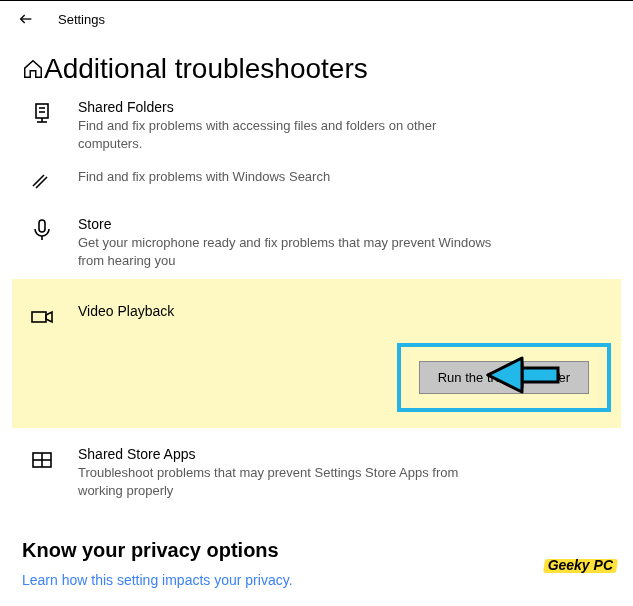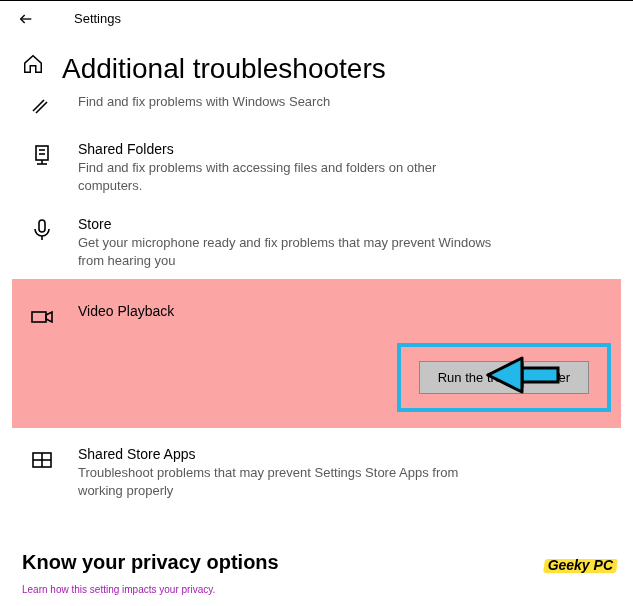--- a/index.html
+++ b/index.html
@@ -9,33 +9,32 @@
     background: #fff;
     color: #000;
     width: 633px;
     height: 606px;
     overflow: hidden;
     position: relative;
     border-top: 1px solid #000;
   }
   .topbar {
     display: flex;
-    align-items: flex-start;
+    align-items: center;
     padding: 10px 18px 6px 18px;
-    gap: 40px;
+    gap: 24px;
   }
   .topbar .back { width: 16px; height: 16px; color:#000; }
   .topbar .title { font-size: 13px; }
   .page {
     padding: 0 22px 24px 22px;
   }
   .heading-row {
     display: flex;
-    align-items: flex-start;
-    gap: 18px;
+    align-items: center;
     margin-top: 20px;
   }
   .home-icon { width: 22px; height: 22px; }
   .page-title {
     font-size: 28px;
     font-weight: 400;
   }
   .list { margin-top: 2px; }
   .item {
     display: flex;
@@ -59,21 +58,21 @@
   }
   .item-desc {
     font-size: 13px;
     color: #5a5a5a;
     margin-top: 2px;
     line-height: 1.35;
   }
   .item.first-partial .icon-col { padding-top:0; }
   .item.first-partial { padding-top: 4px; }
   .selected-block {
-    background: #fca5a5;
+    background: #fef9c3;
     padding: 12px 0 16px 0;
     margin: 0 -10px;
   }
   .selected-block .item { padding-left:10px; padding-right:10px; }
   .run-row {
     display:flex;
     justify-content:flex-end;
     padding-right: 10px;
     padding-left:10px;
   }
@@ -84,29 +83,29 @@
   }
   .run-btn {
     background:#c5c5c5;
     border:1px solid #8a8a8a;
     font-size:13px;
     padding:8px 18px;
     color:#000;
     cursor:pointer;
   }
   .privacy {
-    margin-top: 42px;
+    margin-top: 30px;
   }
   .privacy-title {
     font-size: 20px;
     font-weight: 600;
   }
   .privacy-desc {
-    font-size: 10px;
-    color:#a21caf;
+    font-size: 14px;
+    color:#3b82f6;
     margin-top:10px;
   }
   .arrow-annot {
     position:absolute;
     left:482px;
     top:347px;
     width:80px;
     height:54px;
   }
   .watermark {
@@ -152,49 +151,49 @@
     <span class="home-icon">
       <svg viewBox="0 0 24 24" fill="none" stroke="#000" stroke-width="1.6">
         <path d="M3 11 L12 3 L21 11 V21 H15 V14 H9 V21 H3 Z"></path>
       </svg>
     </span>
     <span class="page-title">Additional troubleshooters</span>
   </div>
 
   <div class="list">
 
-    <div class="item first-partial">
-      <div class="icon-col">
-        <span>
-          <svg viewBox="0 0 24 24" fill="none" stroke="#000" stroke-width="1.6">
-            <line x1="3" y1="20" x2="14" y2="9"></line>
-            <line x1="6" y1="22" x2="17" y2="11"></line>
-          </svg>
-        </span>
-      </div>
-      <div class="text-col">
-        <div class="item-desc">Find and fix problems with Windows Search</div>
-      </div>
-    </div>
-
     <div class="item">
       <div class="icon-col">
         <span>
           <svg viewBox="0 0 24 24" fill="none" stroke="#000" stroke-width="1.6">
             <rect x="6" y="3" width="12" height="14"></rect>
             <line x1="12" y1="17" x2="12" y2="21"></line>
             <line x1="7" y1="21" x2="17" y2="21"></line>
             <line x1="9" y1="7" x2="15" y2="7"></line>
             <line x1="9" y1="11" x2="15" y2="11"></line>
           </svg>
         </span>
       </div>
       <div class="text-col">
         <div class="item-title">Shared Folders</div>
         <div class="item-desc">Find and fix problems with accessing files and folders on other computers.</div>
+      </div>
+    </div>
+
+    <div class="item first-partial">
+      <div class="icon-col">
+        <span>
+          <svg viewBox="0 0 24 24" fill="none" stroke="#000" stroke-width="1.6">
+            <line x1="3" y1="20" x2="14" y2="9"></line>
+            <line x1="6" y1="22" x2="17" y2="11"></line>
+          </svg>
+        </span>
+      </div>
+      <div class="text-col">
+        <div class="item-desc">Find and fix problems with Windows Search</div>
       </div>
     </div>
 
     <div class="item">
       <div class="icon-col">
         <span>
           <svg viewBox="0 0 24 24" fill="none" stroke="#000" stroke-width="1.6">
             <rect x="9" y="2" width="6" height="12" rx="3"></rect>
             <path d="M5 11a7 7 0 0 0 14 0"></path>
             <line x1="12" y1="18" x2="12" y2="22"></line>

